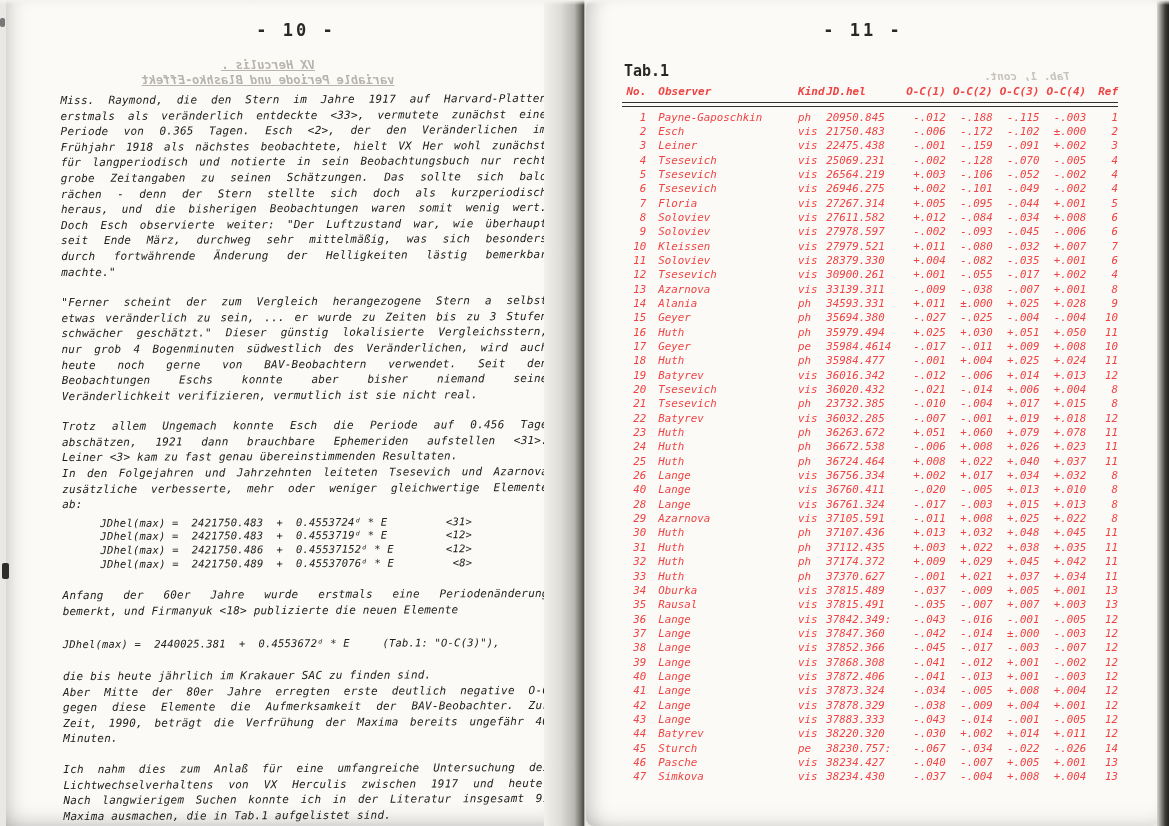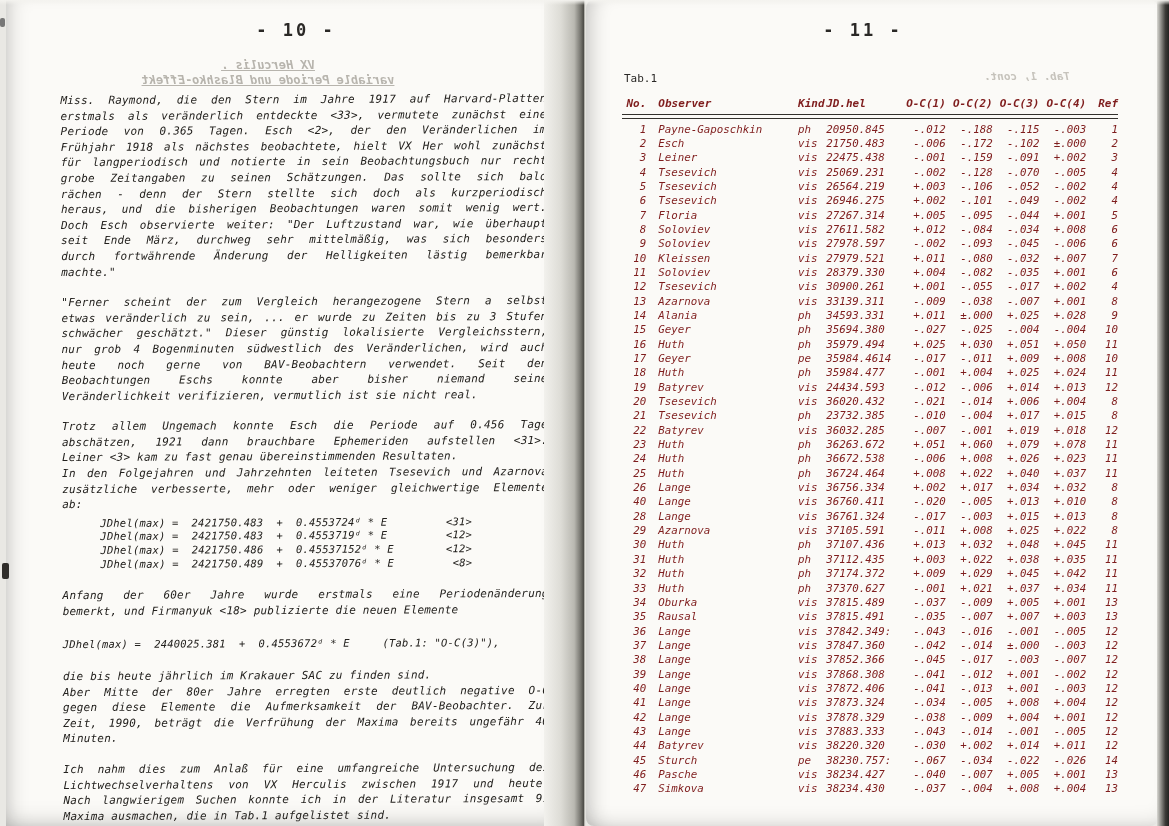--- a/index.html
+++ b/index.html
@@ -40,22 +40,22 @@
   .block.para{margin:0;}
   .block.gap{height:15px;}
   .block .line{line-height:15.6px;white-space:normal;
     text-align:justify;text-align-last:justify;}
   .block .line.flush{text-align:left;text-align-last:left;}
   .block.formulas{margin:4px 0 2px 0;}
   .block.formulas .line{line-height:13.6px;white-space:pre;font-size:10.5px;}
   .block.formulas.indent{padding-left:38px;}
 
   
-  .tab-label{position:absolute;left:38px;top:72px;font-size:11px;font-weight:normal;color:#2a2826;}
-  .table{position:absolute;left:36px;top:96px;width:496px;color:#7f1d1d;}
+  .tab-label{position:absolute;left:38px;top:62px;font-size:15px;font-weight:bold;color:#2a2826;}
+  .table{position:absolute;left:36px;top:84px;width:496px;color:#ef4444;}
   .thead{display:flex;font-size:11px;font-style:italic;font-weight:bold;line-height:15px;}
   .rule{height:2.5px;border-top:1.6px solid #33312d;border-bottom:1.6px solid #33312d;margin:3px 0 4px 0;}
   .trow{display:flex;font-size:10.8px;font-style:italic;line-height:14.35px;}
   .c{white-space:pre;overflow:visible;}
   .c0{width:26px;text-align:right;}
   .c1{width:128px;text-align:left;padding-left:12px;}
   .c2{width:30px;text-align:left;margin-left:20px;}
   .c3{width:78px;text-align:left;}
   .c4,.c5,.c6,.c7{width:50px;text-align:right;}
   .c8{width:34px;text-align:right;}
@@ -353,21 +353,21 @@
             <span class="c c4">-.001</span>
             <span class="c c5">+.004</span>
             <span class="c c6">+.025</span>
             <span class="c c7">+.024</span>
             <span class="c c8">11</span>
           </div>
           <div class="trow">
             <span class="c c0">19</span>
             <span class="c c1">Batyrev</span>
             <span class="c c2">vis</span>
-            <span class="c c3">24434.593</span>
+            <span class="c c3">36016.342</span>
             <span class="c c4">-.012</span>
             <span class="c c5">-.006</span>
             <span class="c c6">+.014</span>
             <span class="c c7">+.013</span>
             <span class="c c8">12</span>
           </div>
           <div class="trow">
             <span class="c c0">20</span>
             <span class="c c1">Tsesevich</span>
             <span class="c c2">vis</span>

